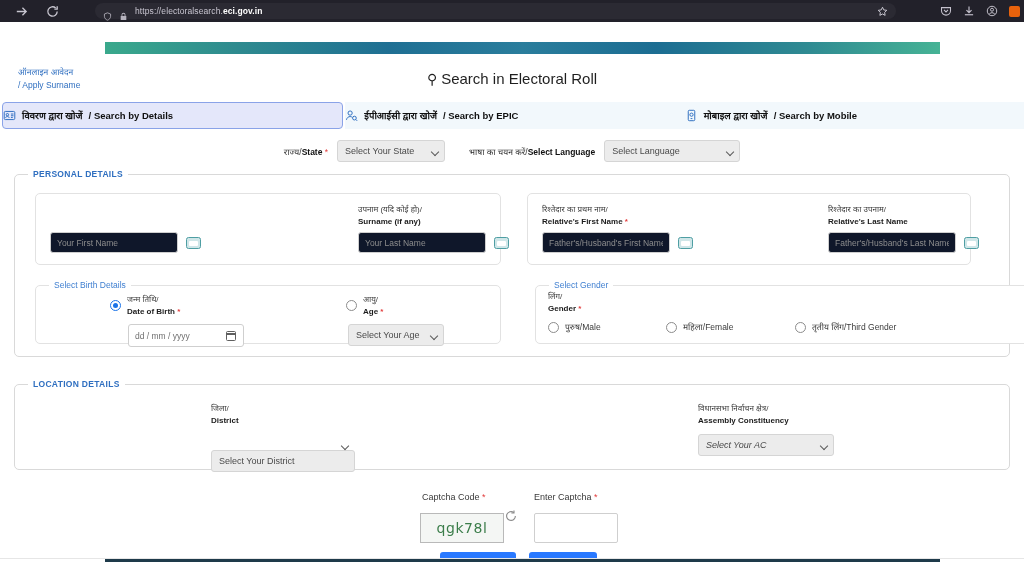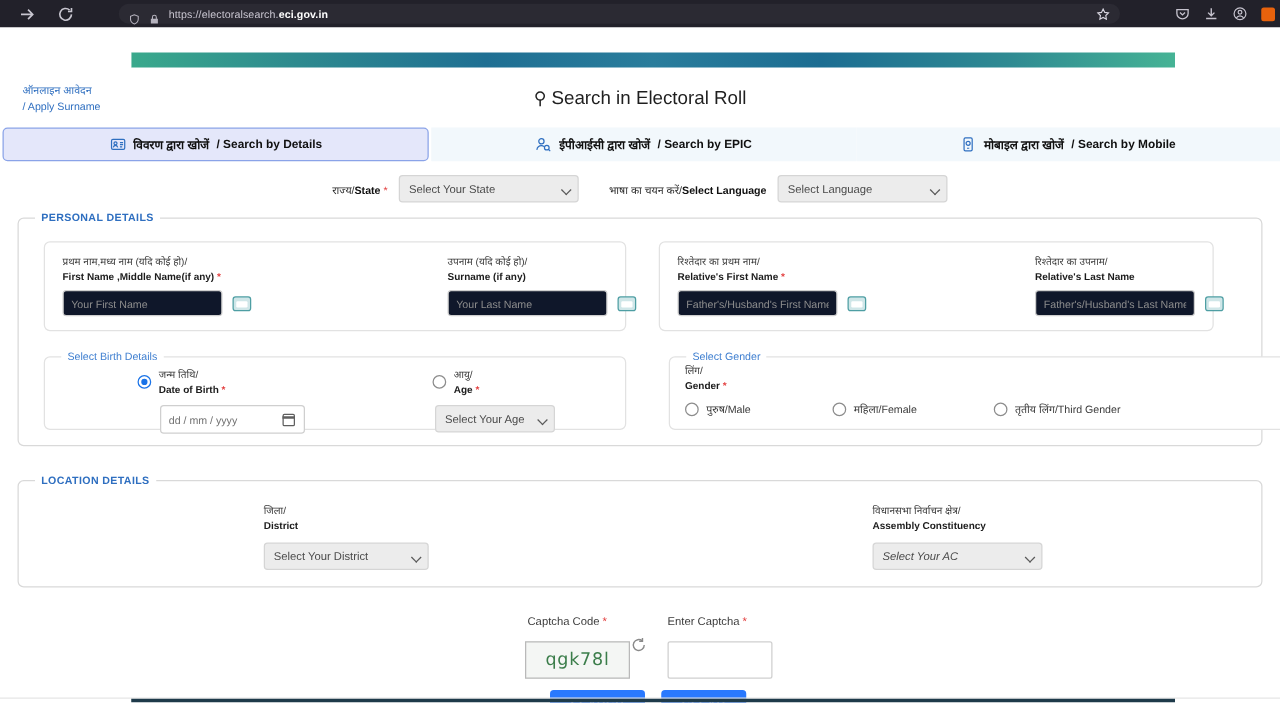--- a/index.html
+++ b/index.html
@@ -56,21 +56,21 @@
     font-size:15px; color:#1f1f1f; font-weight:400;
   }
   .page-title .srch-glyph { font-size:14px; margin-right:4px; color:#1f1f1f; }
 
   
   .tabbar {
     position:absolute; left:0; top:80px; width:1024px; height:27px;
     display:flex; align-items:stretch;
   }
   .tab {
-    flex:1 1 0; display:flex; align-items:center; justify-content:center;
+    flex:1 1 0; display:flex; align-items:center; justify-content:flex-start;
     gap:6px; font-size:9.5px; color:#1b1b1b; cursor:pointer;
     background:#f2f8fc;
   }
   .tab .tab-hi { font-weight:700; color:#101010; }
   .tab .tab-en { font-weight:700; color:#101010; }
   .tab.active {
     background:#e4e7fa; border:1px solid #8aa3e8; border-radius:4px;
     margin:0 2px;
   }
   .tab-ico { width:13px; height:13px; display:flex; align-items:center;
@@ -92,21 +92,21 @@
     border:1px solid #d5d5d5; border-radius:3px; height:22px;
     padding:0 18px 0 7px; -webkit-appearance:none; appearance:none;
     display:flex; align-items:center; cursor:pointer; position:relative;
   }
   .selwrap { position:relative; display:inline-block; }
   .selwrap::after {
     content:""; position:absolute; right:7px; top:9px; width:5px; height:5px;
     border-right:1.3px solid #5a5a5a; border-bottom:1.3px solid #5a5a5a;
     transform:rotate(45deg); pointer-events:none;
   }
-  .sel-state { width:144px; }
+  .sel-state { width:108px; }
   .sel-lang  { width:136px; }
 
   
   .fset {
     position:absolute; border:1px solid #d9d9d9; border-radius:5px;
     background:#fff;
   }
   .fset-legend {
     position:absolute; top:-6px; left:13px; background:#fff; padding:0 5px;
     font-size:8.5px; font-weight:700; color:#2f6fc0; letter-spacing:.3px;
@@ -167,21 +167,21 @@
   .cal-ico {
     position:absolute; right:7px; top:6px; width:10px; height:10px;
     border:1.2px solid #5f5f5f; border-radius:1.5px;
   }
   .cal-ico::before {
     content:""; position:absolute; left:-1.2px; top:1.2px; right:-1.2px;
     height:1.6px; background:#5f5f5f;
   }
 
   .sel-age      { width:96px; }
-  .sel-district { width:132px; }
+  .sel-district { width:144px;margin-top:16px; }
   .sel-ac       { width:136px; }
 
   
   .captcha-label { position:absolute; font-size:9px; color:#3a3a3a; }
   .captcha-img {
     position:absolute; left:420px; top:491px; width:84px; height:30px;
     border:1px solid #b9b9b9; background:#f4f6f4; display:flex;
     align-items:center; justify-content:center;
     font-family:"DejaVu Sans", sans-serif; font-size:14px; color:#3b7d4a;
     letter-spacing:.6px; user-select:none;
@@ -339,24 +339,20 @@
     <span class="lbl-inline" style="margin-left:24px;"><span>भाषा का चयन करें/</span><b>Select Language</b></span>
     <span class="selwrap">
       <div class="fakesel sel-lang">Select Language</div>
     </span>
   </div>
 
   <div class="fset" id="personal-details">
     <div class="fset-legend">PERSONAL DETAILS</div>
 
     <div class="inner-box" id="names-box">
-      <div style="position:absolute;left:14px;top:10px;" class="fld-label">
-        <span class="hi">प्रथम नाम,मध्य नाम (यदि कोई हो)/</span>
-        <span class="en"><span>First Name ,Middle Name(if any)</span> <span class="req">*</span></span>
-      </div>
       <input class="txt" style="position: absolute; left: 14px; top: 38px; width: 128px;" placeholder="Your First Name">
       <span class="kbd-ico" style="position:absolute;left:150px;top:43px;"></span>
 
       <div style="position:absolute;left:322px;top:10px;" class="fld-label">
         <span class="hi">उपनाम (यदि कोई हो)/</span>
         <span class="en">Surname (if any)</span>
       </div>
       <input class="txt" style="position: absolute; left: 322px; top: 38px; width: 128px;" placeholder="Your Last Name">
       <span class="kbd-ico" style="position:absolute;left:458px;top:43px;"></span>
     </div>

